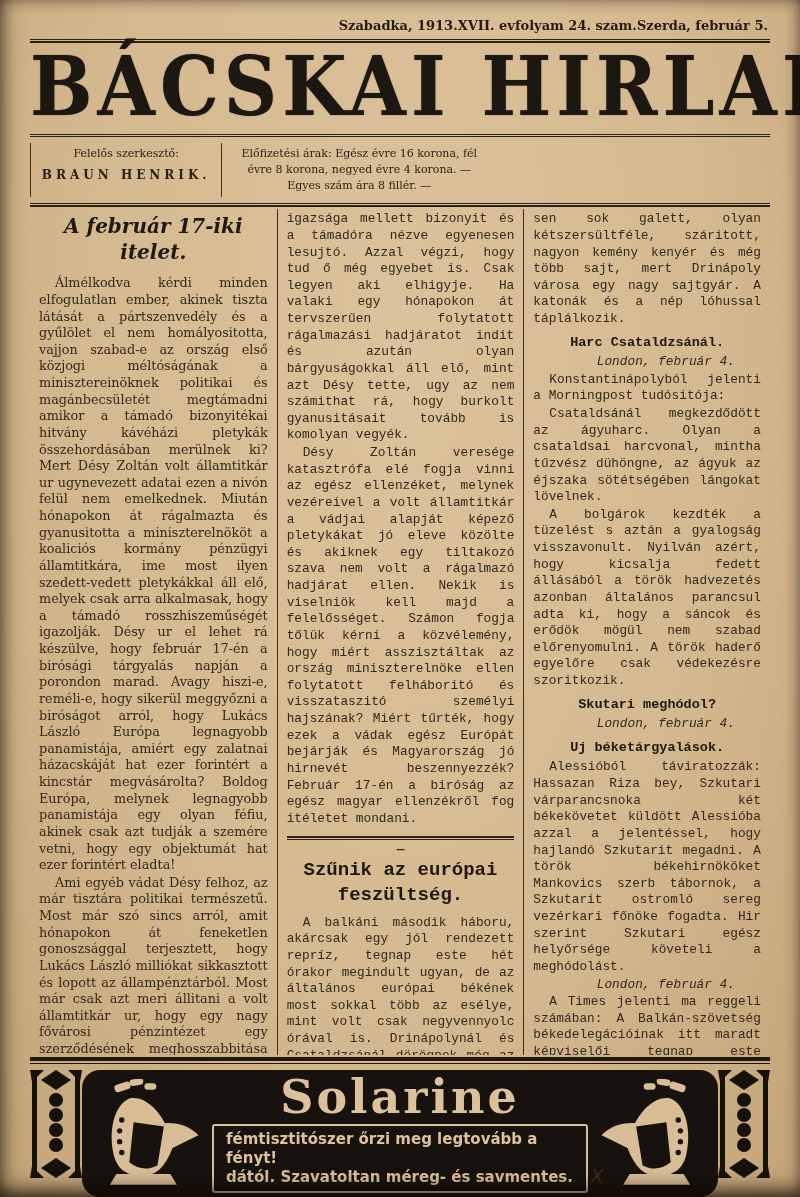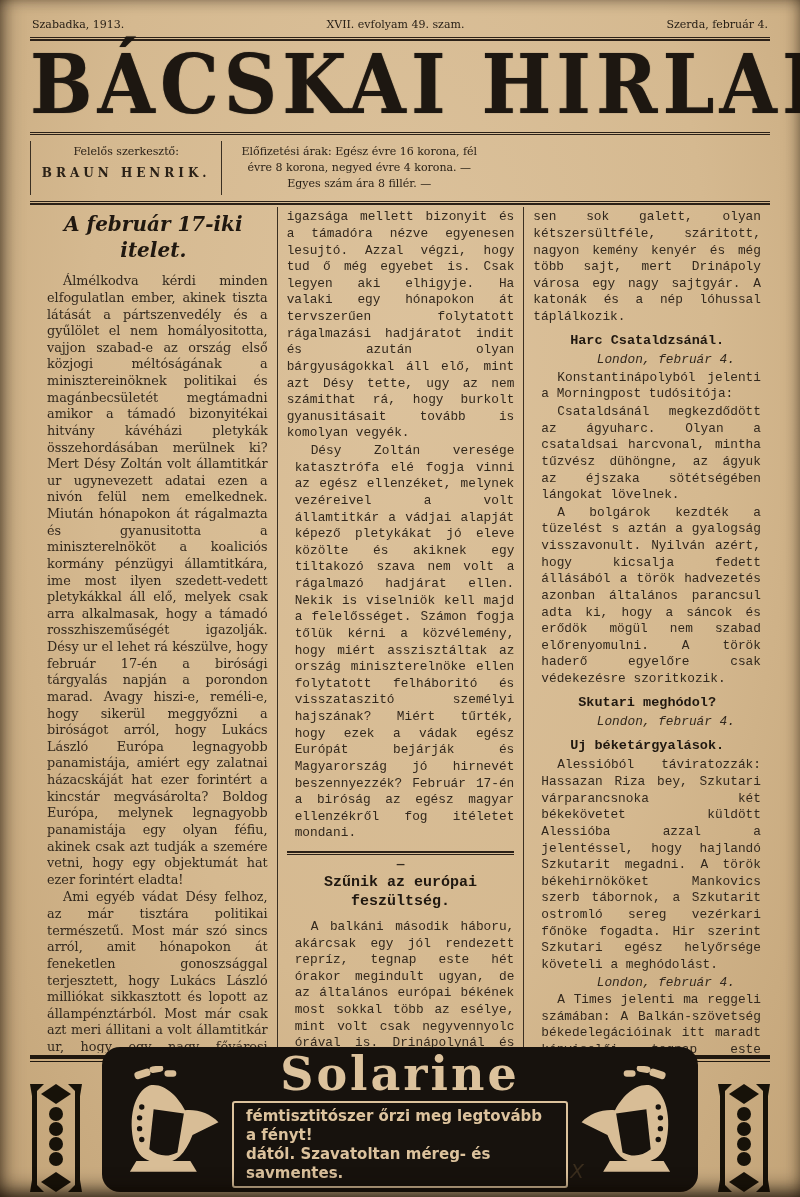--- a/index.html
+++ b/index.html
@@ -16,22 +16,22 @@
   .page::after {
     content:""; position:absolute; inset:0; pointer-events:none;
     box-shadow: inset 14px 0 22px -14px rgba(25,15,5,.75),
                 inset -10px 0 18px -12px rgba(25,15,5,.5),
                 inset 0 -16px 20px -10px rgba(20,12,5,.85),
                 inset 0 10px 16px -12px rgba(25,15,5,.45);
   }
   .inner { padding:10px 30px 0 30px; }
 
   
-  .topline { display:flex; justify-content:space-between; align-items:baseline;
-    font-size:11px; font-weight:normal; padding:8px 2px 6px 2px; color:#241c13; }
+  .topline { display:flex; justify-content:flex-end; align-items:baseline;
+    font-size:13px; font-weight:bold; padding:8px 2px 6px 2px; color:#241c13; }
   .rule-double { border-top:1px solid #2b2118; border-bottom:2px solid #2b2118; height:4px; }
   .rule-double.thin { border-bottom-width:1px; height:3px; }
 
   
   .masthead { text-align:center; padding:6px 0 10px 0; }
   .masthead h1 {
     font-size:74px; line-height:1.02; font-weight:bold; letter-spacing:5px;
     color:#1d1711; transform:scaleY(1.12); transform-origin:center;
     white-space:nowrap; text-shadow:0 0 1px rgba(29,23,17,.6);
   }
@@ -47,30 +47,30 @@
 
   
   .columns { display:flex; height:846px; margin-top:2px; overflow:hidden; }
   .col { width:33.333%; padding:2px 9px; overflow:hidden; font-size:12.8px; line-height:1.3; }
   .col + .col { border-left:1px solid #3a2f22;font-family:Liberation Mono, monospace; }
 
   .blk { margin:0 0 1px 0; }
   .blk-title { font-size:20px; font-weight:bold; text-align:center; margin:2px 0 10px; color:#201810;font-style:italic; }
   .blk-title-lg { font-size:25px; font-weight:bold; text-align:center; letter-spacing:1px; margin-top:6px; color:#1d1610; }
   .blk-divider { text-align:center; font-weight:bold; line-height:.7; margin:2px 0; }
-  .blk-subtitle { font-size:15px; font-weight:bold; text-align:center; margin:3px 0 7px; color:#201810; }
+  .blk-subtitle { font-size:19px; font-weight:bold; text-align:center; margin:3px 0 7px; color:#201810; }
   .blk-subhead { font-size:13.5px; font-weight:bold; text-align:center; margin:6px 0 3px; color:#201810; }
   .blk-dateline { text-align:right; padding-right:26px; font-style:italic; margin:1px 0; }
-  .blk-p { text-align:justify; text-indent:16px;margin-left:8px; }
+  .blk-p { text-align:justify; text-indent:16px; }
   .blk-p-cont { text-align:justify; }
   .blk-double-rule { border-top:2px solid #2b2118; border-bottom:1px solid #2b2118; height:4px; margin:9px 0 6px; }
 
   
   .footer-rule { border-top:4px solid #20180f; border-bottom:1px solid #20180f; height:7px; margin:2px 0 6px; }
-  .ad { display:flex; align-items:flex-end; height:124px; gap:20px; }
+  .ad { display:flex; align-items:flex-start; height:124px; gap:0; }
   .ad-ornament { width:52px; flex:0 0 52px; display:flex; align-items:center; justify-content:center; }
   .ad-box { flex:1; background:#17120d; border-radius:18px; display:flex; align-items:center;
     padding:4px 10px; color:#d8bd96; }
   .ad-jug { width:120px; flex:0 0 120px; height:108px; }
   .ad-jug.mirror { transform:scaleX(-1); }
   .ad-center { flex:1; display:flex; flex-direction:column; align-items:center; }
   .ad-brand { font-family:"DejaVu Serif", serif; font-weight:bold; font-size:46px; line-height:1;
     letter-spacing:3px; color:#dcc29c; }
   .ad-textbox { border:2px solid #dcc29c; border-radius:3px; margin-top:4px; padding:4px 12px;
     font-family:"DejaVu Sans", sans-serif; font-weight:bold; font-size:15px; line-height:1.25;
@@ -79,22 +79,22 @@
     font-weight:normal; color:#3a2d1d; font-size:20px; font-style:italic; }
 </style>
 </head>
 <body>
 
 <div class="page">
   <div class="inner">
 
     <div class="topline">
       <span>Szabadka, 1913.</span>
-      <span>XVII. evfolyam 49. szam.</span>
-      <span>Szerda, február 4.</span>
+      <span>XVII. evfolyam 24. szam.</span>
+      <span>Szerda, február 5.</span>
     </div>
     <div class="rule-double"></div>
 
     <div class="masthead">
       <h1>BÁCSKAI HIRLAP</h1>
     </div>
     <div class="rule-double thin"></div>
 
     <div class="infobar">
       <div class="cell mid">

